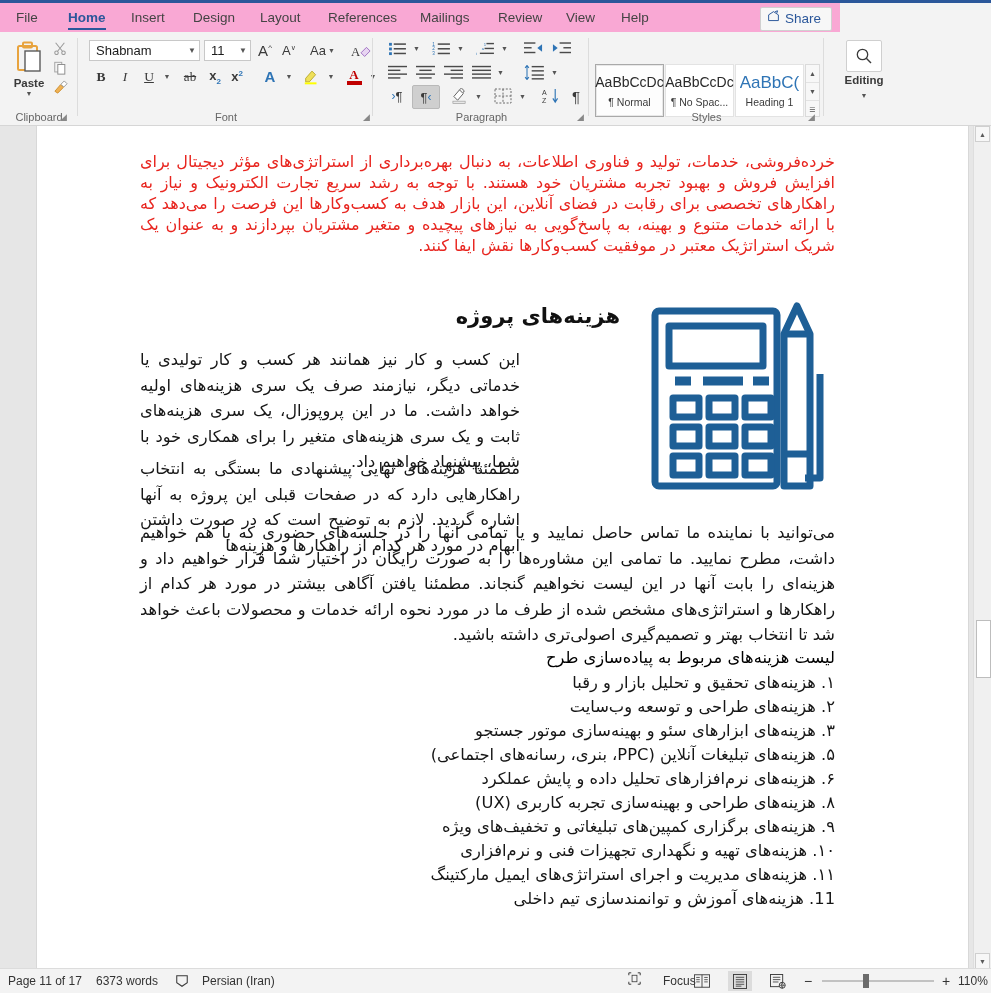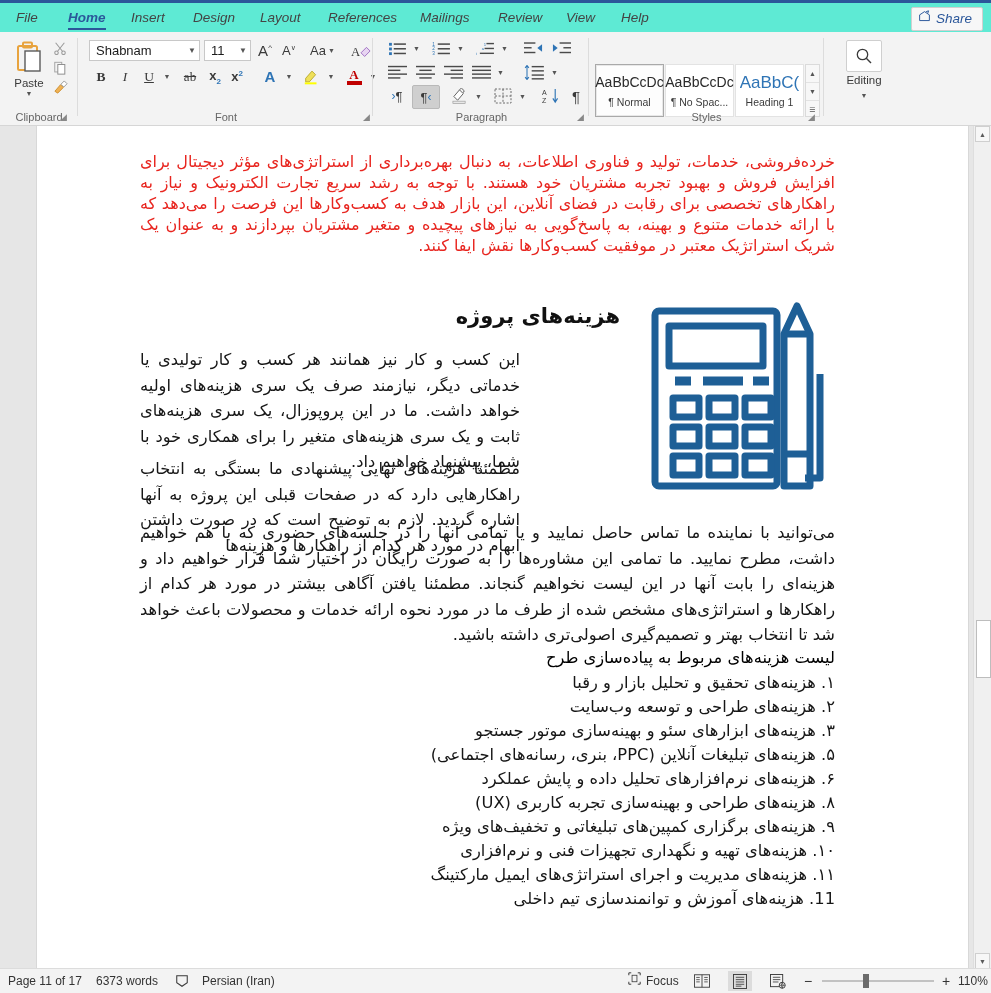--- a/index.html
+++ b/index.html
@@ -6,21 +6,21 @@
   body{
     width:991px;height:993px;overflow:hidden;
     background:#ffffff;
     font-family:"Liberation Sans","DejaVu Sans",sans-serif;
     font-size:12px;color:#1b1b1b;
     -webkit-font-smoothing:antialiased;
   }
   
   #app{position:relative;width:991px;height:993px;background:#f3f3f3;}
   .topaccent{position:absolute;left:0;top:0;width:991px;height:3px;background:#2b579a;}
-  .tabbar{position:absolute;left:0;top:3px;width:991px;height:29px;background:#5eead4;font-style:italic;}
+  .tabbar{position:absolute;left:0;top:3px;width:840px;height:29px;background:#f9a8d4;}
   .tab{
     position:absolute;top:0;height:29px;line-height:29px;
     font-size:13.5px;color:#444444;padding:0 8px;cursor:default;white-space:nowrap;
   }
   .tab.active{color:#2b579a;font-weight:bold;}
   .tab.active:after{
     content:"";position:absolute;left:8px;right:8px;bottom:2px;height:2.5px;background:#2b579a;
   }
   .sharebtn{
     position:absolute;right:8px;top:4px;height:22px;line-height:22px;
@@ -33,21 +33,21 @@
   .grp{position:absolute;top:0;height:93px;}
   .grplabel{
     position:absolute;bottom:2px;width:100%;text-align:center;
     font-size:11px;color:#666666;
   }
   .grpdiv{position:absolute;top:6px;width:1px;height:78px;background:#dcdcdc;}
   .launcher{position:absolute;bottom:3px;font-size:9px;color:#888;cursor:pointer;}
   .rbtn{position:absolute;display:flex;align-items:center;justify-content:center;cursor:pointer;
         border-radius:2px;color:#3a3a3a;}
   .rbtn.on{background:#cfcfcf;border:1px solid #b9b9b9;}
-  .cap{font-size:11.5px;color:#3a3a3a;text-align:center;}
+  .cap{font-size:11.5px;color:#3a3a3a;text-align:center;font-weight:bold;}
   .chev{font-size:7px;color:#555;}
   
   .combo{
     position:absolute;border:1px solid #c8c8c8;background:#ffffff;height:21px;
     display:flex;align-items:center;padding:0 3px 0 6px;font-size:13px;color:#1b1b1b;
     box-sizing:border-box;cursor:text;
   }
   .combo .cv{flex:1;overflow:hidden;white-space:nowrap;}
   .combo .ca{font-size:8px;color:#555;padding-left:4px;}
   
@@ -515,21 +515,21 @@
   <div class="status">
     <div class="si" style="left:8px;">Page 11 of 17</div>
     <div class="si" style="left:96px;">6373 words</div>
     <div class="si" style="left:172px;width:20px;display:flex;align-items:center;justify-content:center;">
       <svg width="14" height="14" viewBox="0 0 16 16">
         <path d="M2 2 h12 v8 l-6 4 l-6 -4 Z" fill="none" stroke="#3a3a3a" stroke-width="1.2"></path>
       </svg>
     </div>
     <div class="si" style="left:202px;">Persian (Iran)</div>
 
-    <div class="si" style="left:628px;display:flex;align-items:center;gap:5px;">
+    <div class="si" style="left:628px;display:flex;align-items:center;gap:22px;">
       <span>
         <svg width="13" height="13" viewBox="0 0 16 16">
           <path d="M1 4 V1 H4 M12 1 H15 V4 M15 12 V15 H12 M4 15 H1 V12" fill="none" stroke="#3a3a3a" stroke-width="1.2"></path>
           <rect x="5" y="4" width="6" height="8" fill="none" stroke="#3a3a3a" stroke-width="1"></rect>
         </svg>
       </span>
       <span>Focus</span>
     </div>
 
     <div class="vbtn" style="left:690px;">

